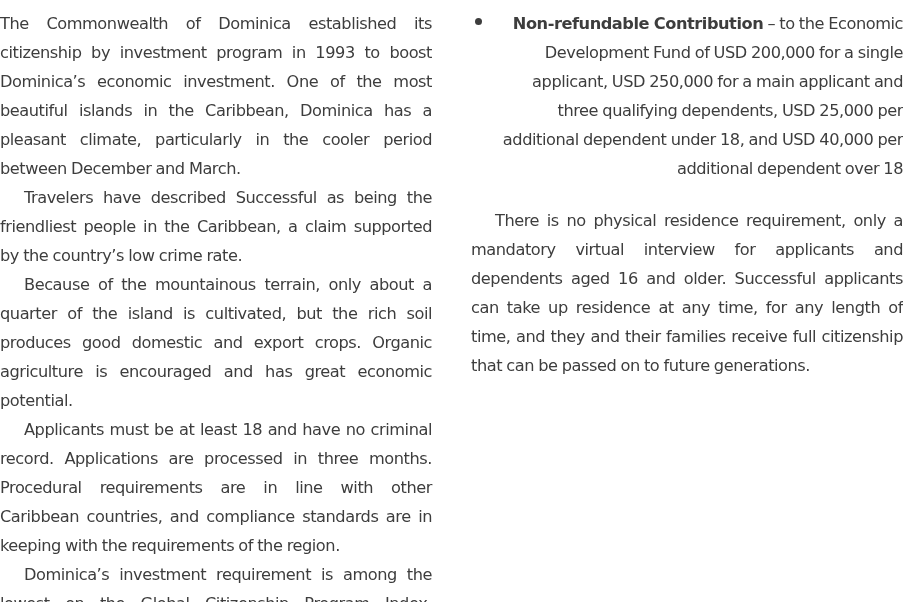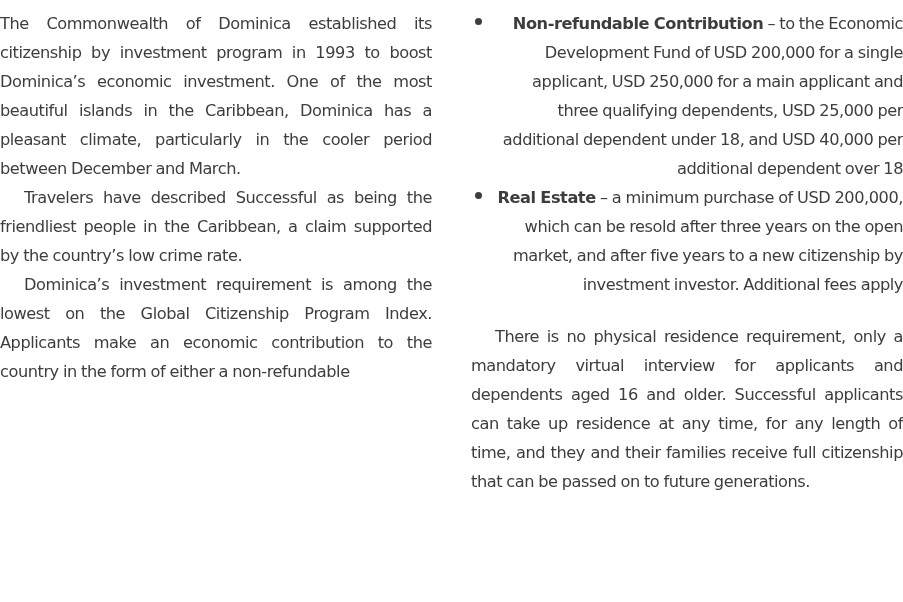--- a/index.html
+++ b/index.html
@@ -53,29 +53,27 @@
     }
     .bullet-title { font-weight: bold; }
     .spacer { height: 23px; }
   </style>
 </head>
 <body>
 
 <div class="col col-left">
   <p class="para">The Commonwealth of Dominica established its citizenship by investment program in 1993 to boost Dominica’s economic investment. One of the most beautiful islands in the Caribbean, Dominica has a pleasant climate, particularly in the cooler period between December and March.</p>
   <p class="para indent">Travelers have described Successful as being the friendliest people in the Caribbean, a claim supported by the country’s low crime rate.</p>
+  <p class="para indent">Because of the mountainous terrain, only about a quarter of the island is cultivated, but the rich soil produces good domestic and export crops. Organic agriculture is encouraged and has great economic potential.</p>
+  <p class="para indent">Applicants must be at least 18 and have no criminal record. Applications are processed in three months. Procedural requirements are in line with other Caribbean countries, and compliance standards are in keeping with the requirements of the region.</p>
   <p class="para indent">Dominica’s investment requirement is among the lowest on the Global Citizenship Program Index. Applicants make an economic contribution to the country in the form of either a non-refundable</p>
 </div>
 
 <div class="col col-right">
   <ul class="bullets">
     <li class="bullet">
       <span class="bullet-dot"></span>
       <span class="bullet-title">Non-refundable Contribution</span><span> – to the Economic Development Fund of USD 200,000 for a single applicant, USD 250,000 for a main applicant and three qualifying dependents, USD 25,000 per additional dependent under 18, and USD 40,000 per additional dependent over 18</span>
     </li>
-    <li class="bullet">
-      <span class="bullet-dot"></span>
-      <span class="bullet-title">Real Estate</span><span> – a minimum purchase of USD 200,000, which can be resold after three years on the open market, and after five years to a new citizenship by investment investor. Additional fees apply</span>
-    </li>
   </ul>
   <div class="spacer"></div>
   <p class="para indent">There is no physical residence requirement, only a mandatory virtual interview for applicants and dependents aged 16 and older. Successful applicants can take up residence at any time, for any length of time, and they and their families receive full citizenship that can be passed on to future generations.</p>
 </div>
 
 </body></html>

